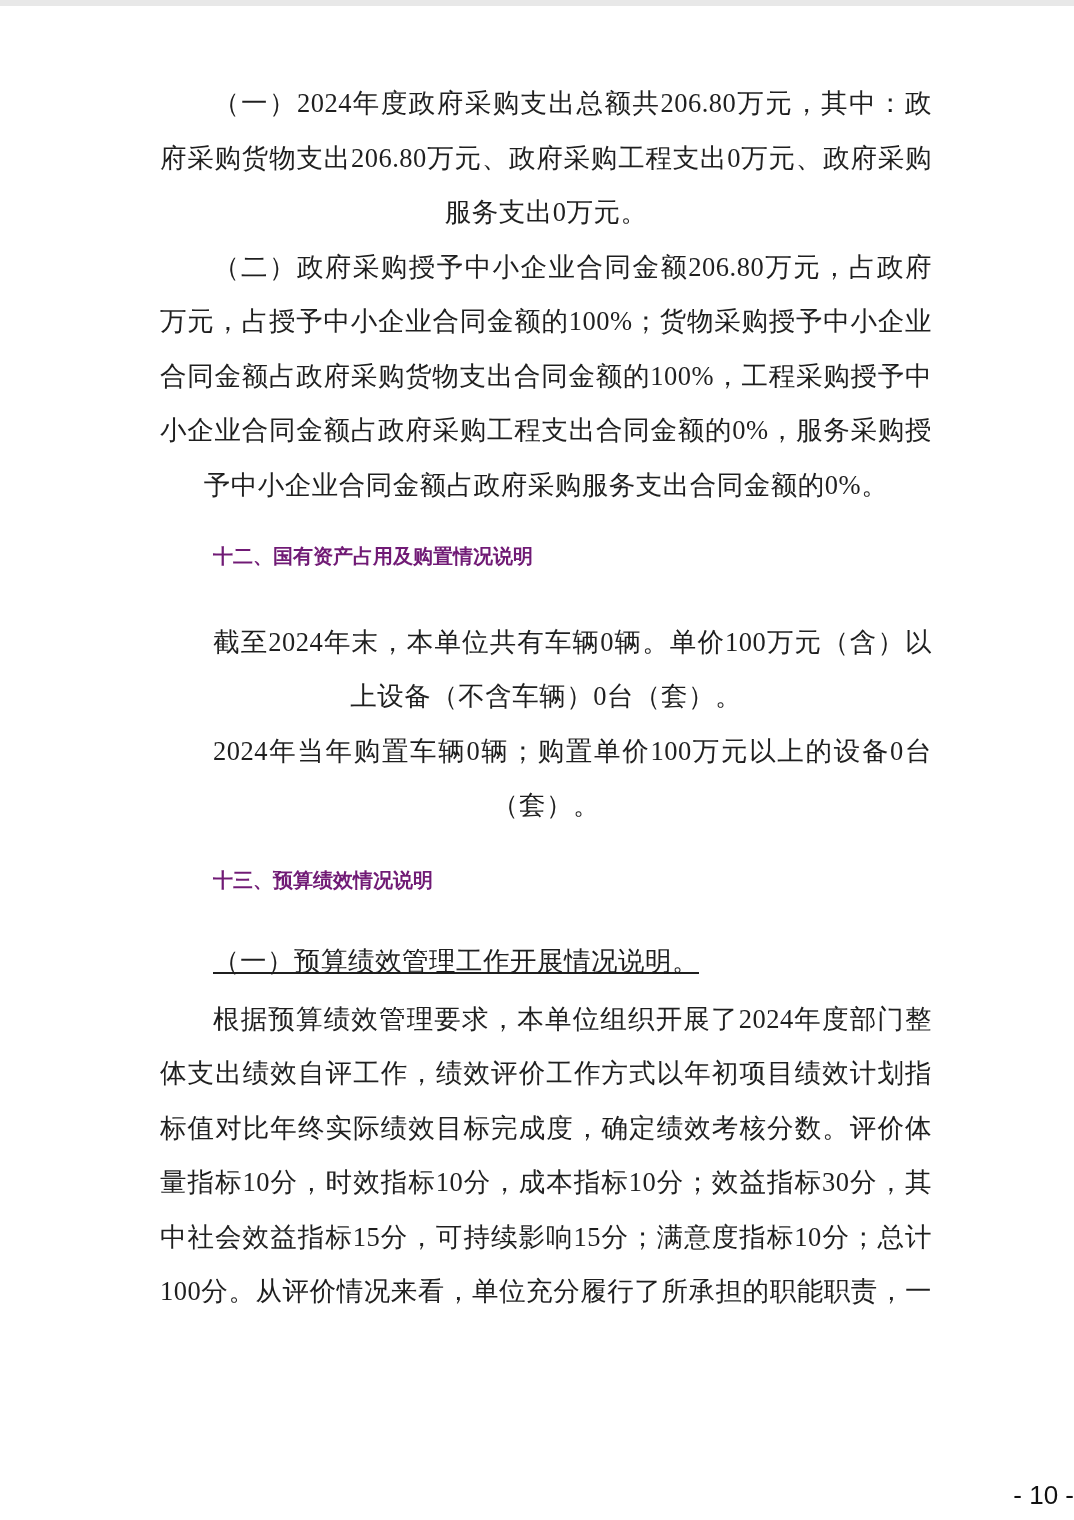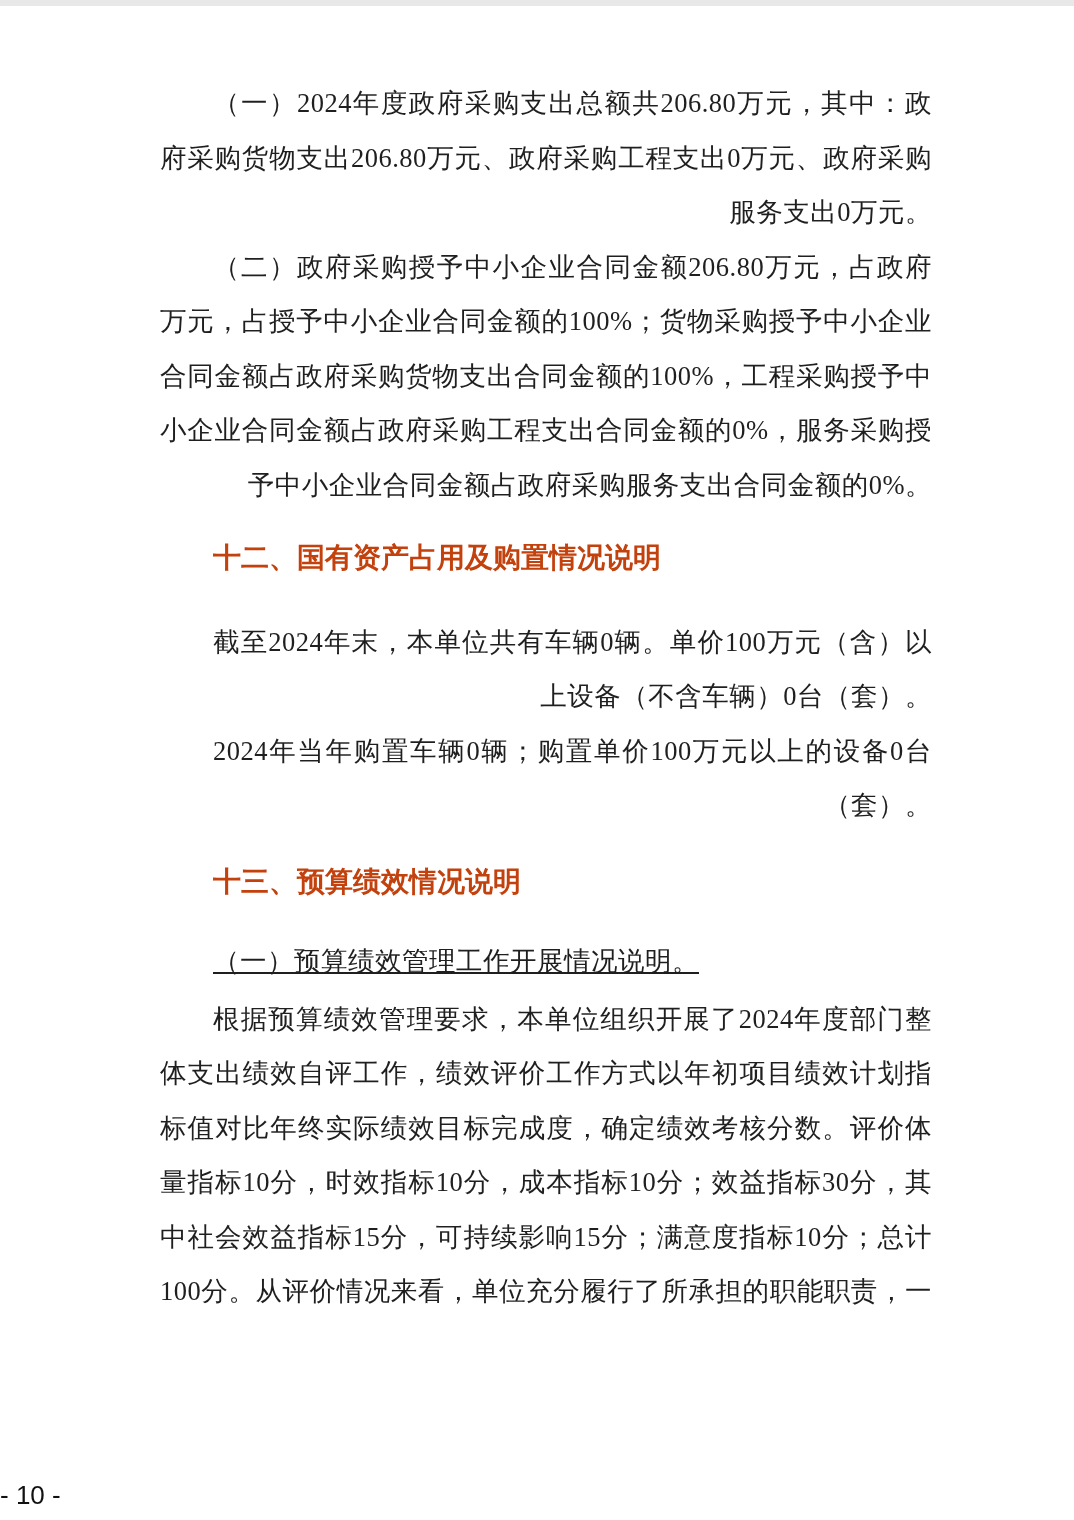--- a/index.html
+++ b/index.html
@@ -25,36 +25,36 @@
   }
   .para {
     margin: 0;
   }
   .line {
     font-size: 26.5px;
     line-height: 54.5px;
     height: 54.5px;
     overflow: hidden;
     letter-spacing: 0.5px;
-    text-align: right;
+    text-align: center;
   }
   .line.full {
     text-align: justify;
     text-align-last: justify;
   }
   .line.first {
     text-indent: 53px;
   }
   .heading {
-    font-family: Liberation Sans, sans-serif;
+    font-family: Liberation Mono, monospace;
     font-weight: 700;
-    font-size: 28px;
+    font-size: 20px;
     line-height: 54.5px;
     height: 54.5px;
-    color: #c2410c;
+    color: #701a75;
     text-indent: 53px;
     white-space: nowrap;
     overflow: hidden;
   }
   .heading.h12 { margin: 19px 0 29px 0; }
   .heading.h13 { margin: 22px 0 0 0; }
   .subhead {
     font-size: 26.5px;
     line-height: 54.5px;
     height: 54.5px;
@@ -63,21 +63,21 @@
     margin: 25px 0 3px 0;
     white-space: nowrap;
     overflow: hidden;
     text-decoration: underline;
   }
   .footer {
     position: absolute;
     left: 0;
     top: 1474px;
     width: 100%;
-    text-align: left;
+    text-align: right;
     font-family: "Liberation Sans", "DejaVu Sans", sans-serif;
     font-size: 26px;
     line-height: 30px;
     color: #111111;
   }
 </style>
 </head>
 <body>
 
 <div class="page">

